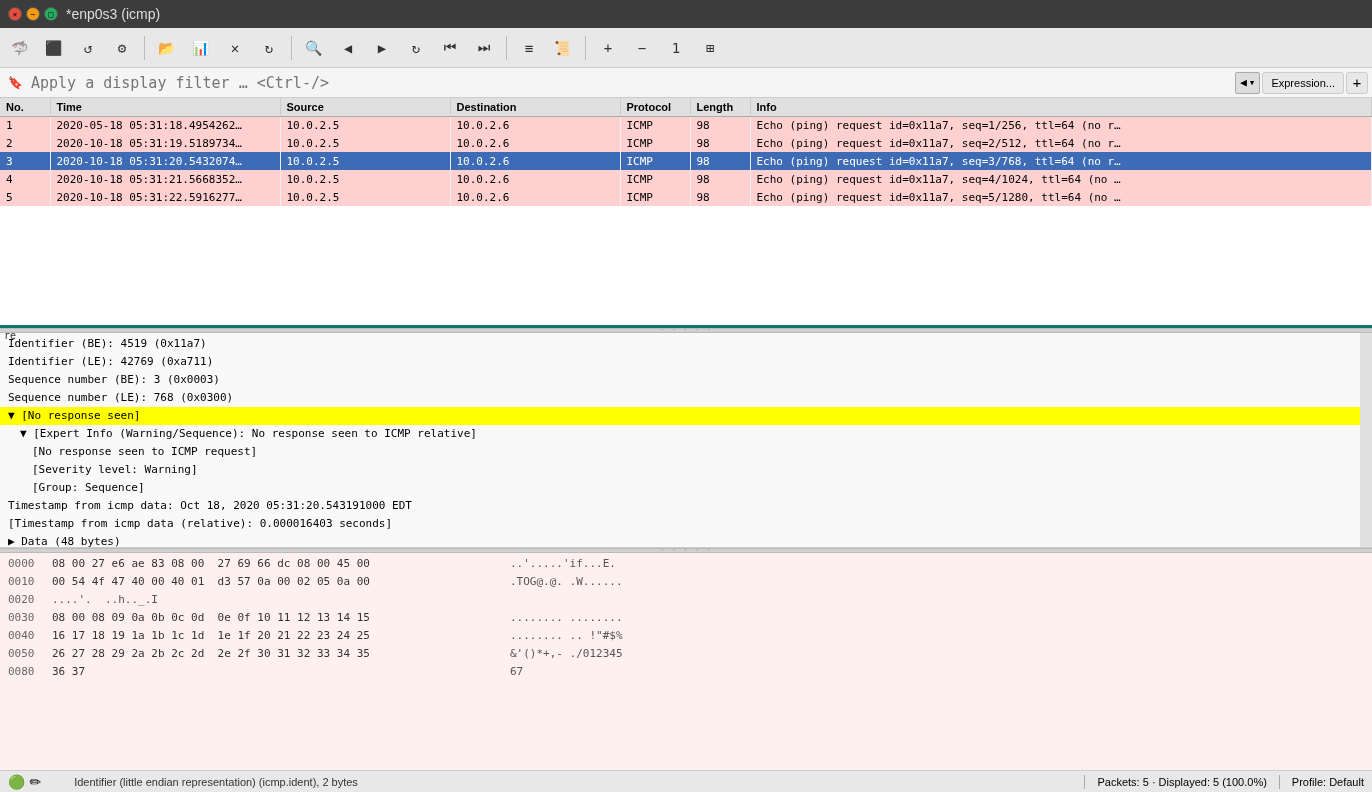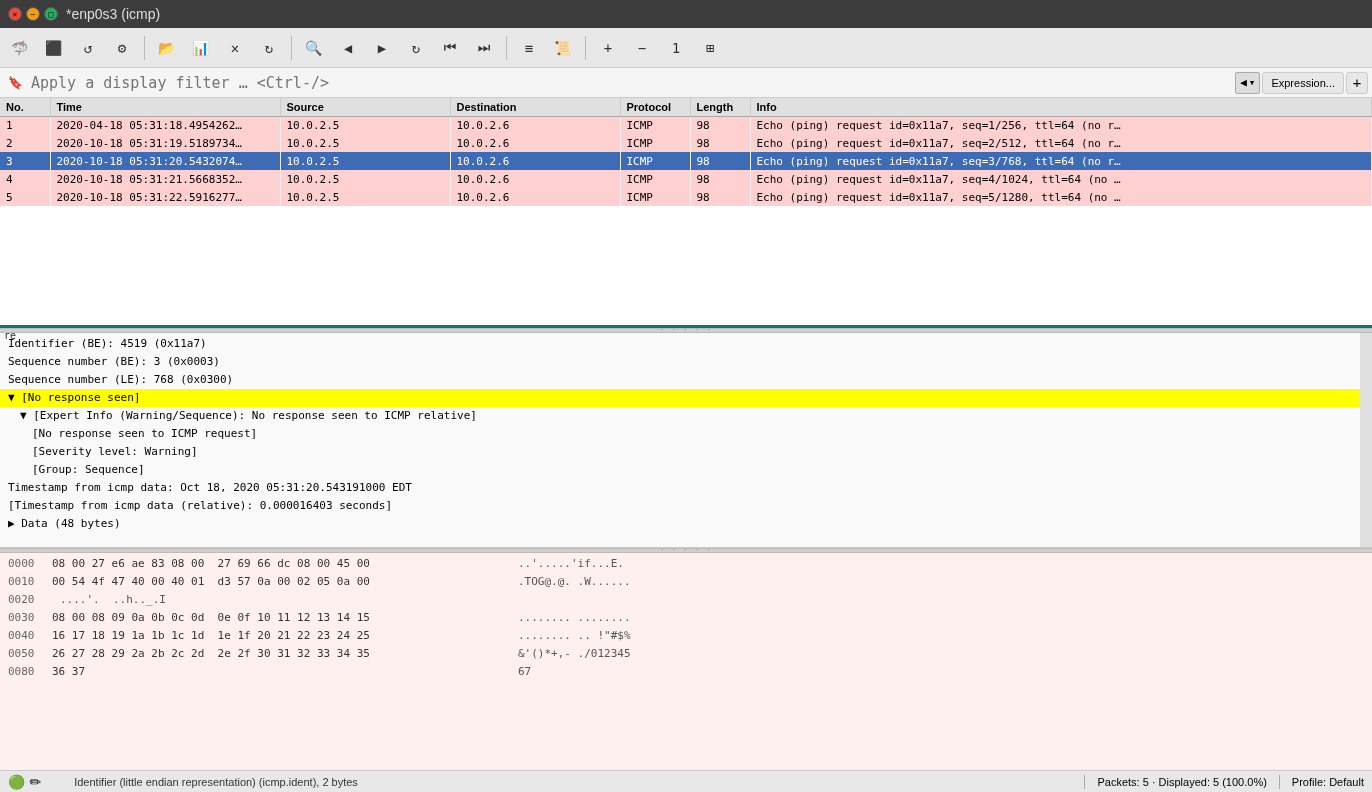--- a/index.html
+++ b/index.html
@@ -150,21 +150,21 @@
       padding: 1px 8px;
       font-size: 11px;
       white-space: pre;
       line-height: 16px;
       color: #333;
       display: flex;
       gap: 8px;
     }
     .hex-offset { color: #666; width: 36px; }
     .hex-bytes { width: 450px; color: #333; }
-    .hex-ascii { color: #555; margin-left: 8px; }
+    .hex-ascii { color: #555; }
     .hex-highlight { background: #c8501a; color: white; padding: 0 1px; }
 
     
     .statusbar {
       height: 22px;
       background: #e8e8e8;
       border-top: 1px solid #ccc;
       display: flex;
       align-items: center;
       padding: 0 8px;
@@ -270,21 +270,21 @@
         <th>Source</th>
         <th>Destination</th>
         <th>Protocol</th>
         <th>Length</th>
         <th>Info</th>
       </tr>
     </thead>
     <tbody id="packet-tbody">
     <tr class="row-pink">
           <td>1</td>
-          <td>2020-04-18 05:31:18.4954262…</td>
+          <td>2020-05-18 05:31:18.4954262…</td>
           <td>10.0.2.5</td>
           <td>10.0.2.6</td>
           <td>ICMP</td>
           <td>98</td>
           <td>Echo (ping) request  id=0x11a7, seq=1/256, ttl=64 (no r…</td>
         </tr>
         <tr class="row-pink">
           <td>2</td>
           <td>2020-10-18 05:31:19.5189734…</td>
           <td>10.0.2.5</td>
@@ -327,20 +327,21 @@
 <div class="resize-handle">
   <span class="resize-dots">· · · · ·</span>
 </div>
 
 <div class="detail-pane">
   <div style="position:relative">
     <span class="re-label">re</span>
   </div>
   <div id="detail-container">
       <div class="detail-line">Identifier (BE): 4519 (0x11a7)</div>
+      <div class="detail-line">Identifier (LE): 42769 (0xa711)</div>
       <div class="detail-line">Sequence number (BE): 3 (0x0003)</div>
       <div class="detail-line">Sequence number (LE): 768 (0x0300)</div>
       <div class="detail-line highlighted">▼ [No response seen]</div>
       <div class="detail-line indent1">▼ [Expert Info (Warning/Sequence): No response seen to ICMP relative]</div>
       <div class="detail-line indent2">[No response seen to ICMP request]</div>
       <div class="detail-line indent2">[Severity level: Warning]</div>
       <div class="detail-line indent2">[Group: Sequence]</div>
       <div class="detail-line">Timestamp from icmp data: Oct 18, 2020 05:31:20.543191000 EDT</div>
       <div class="detail-line">[Timestamp from icmp data (relative): 0.000016403 seconds]</div>
       <div class="detail-line">▶ Data (48 bytes)</div>

